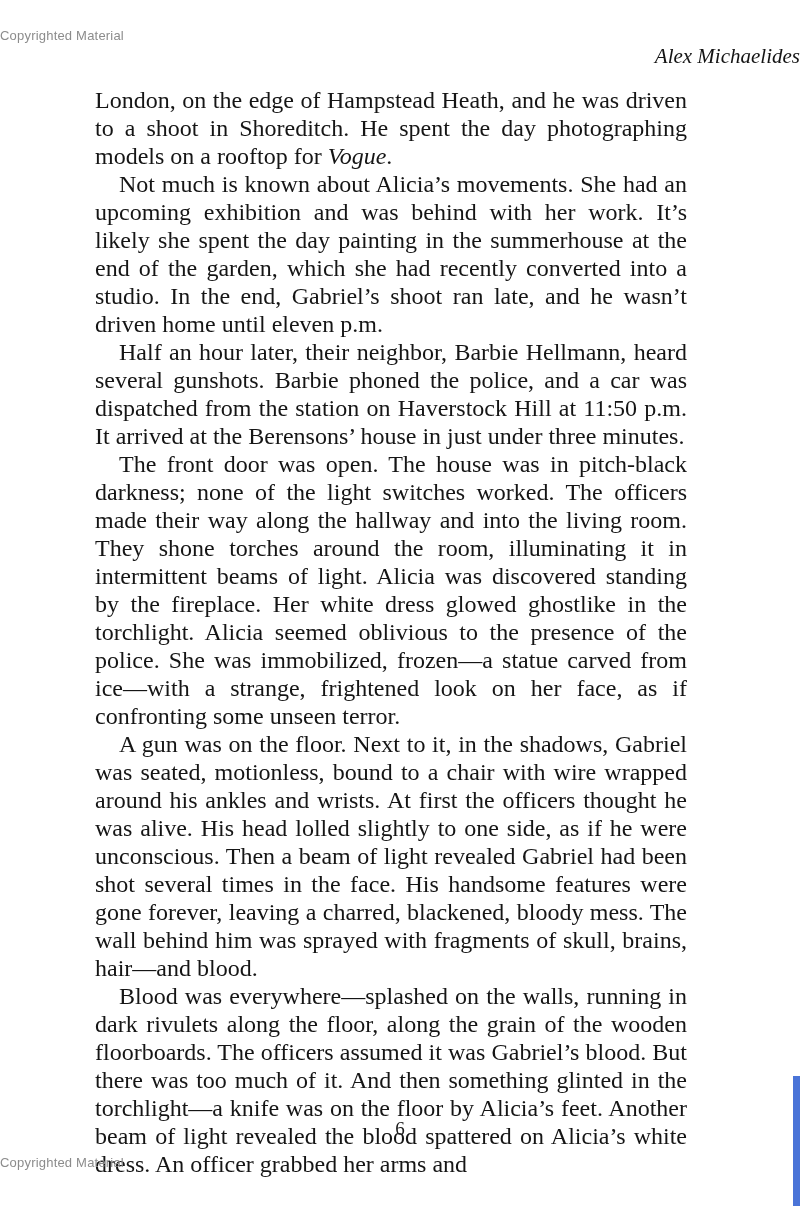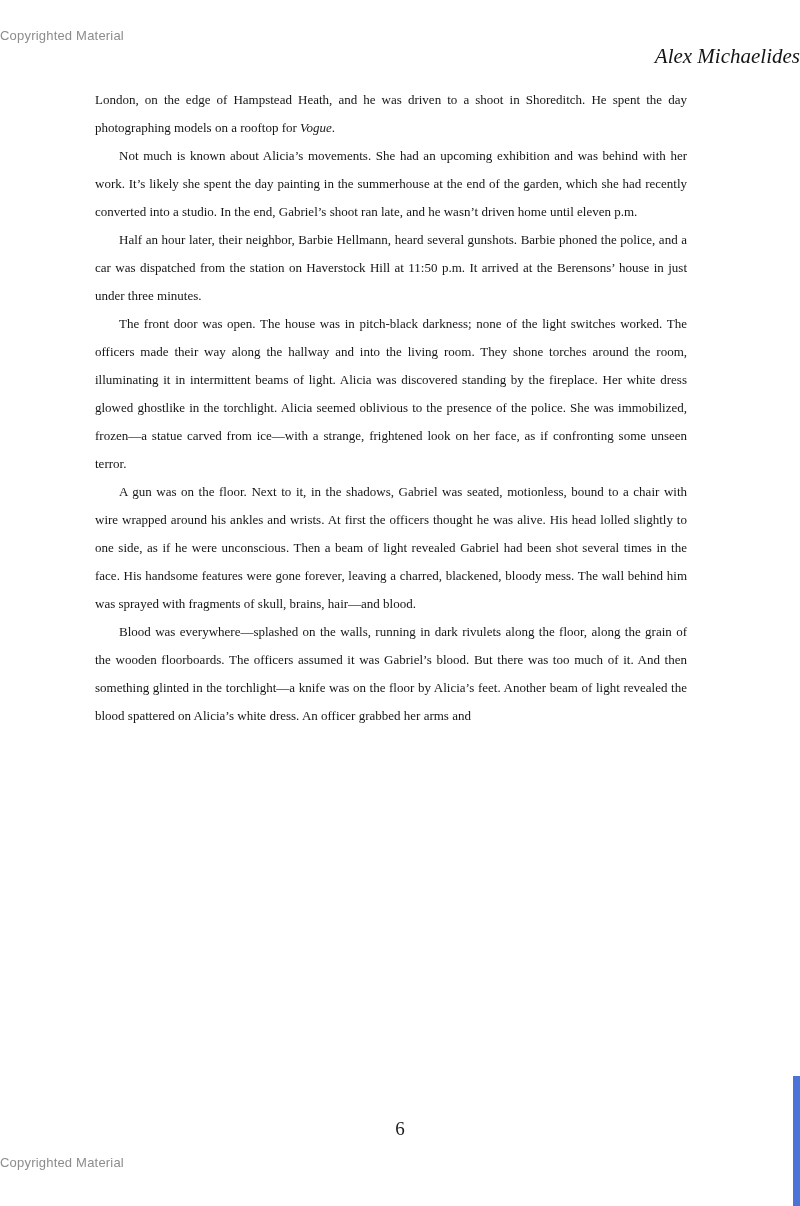--- a/index.html
+++ b/index.html
@@ -39,21 +39,21 @@
     color: #141414;
   }
   .body-text {
     position: absolute;
     top: 86px;
     left: 95px;
     width: 592px;
   }
   .para {
     margin: 0;
-    font-size: 13px;
+    font-size: 24px;
     line-height: 28px;
     text-align: justify;
     color: #151515;
   }
   .para.indent {
     text-indent: 24px;
   }
   .page-number {
     position: absolute;
     top: 1118px;

